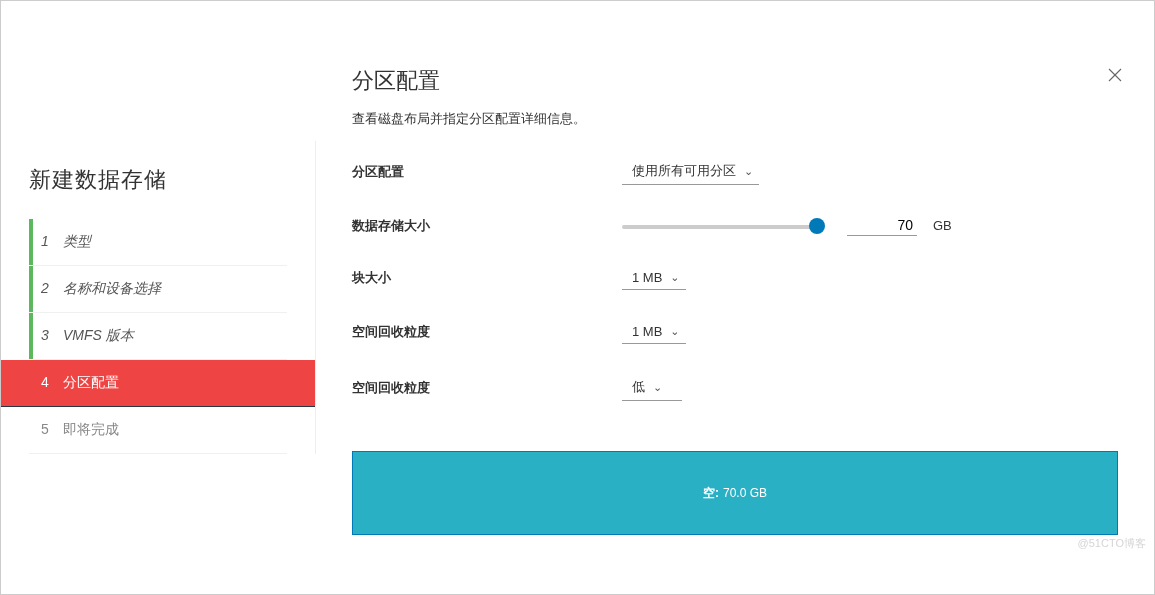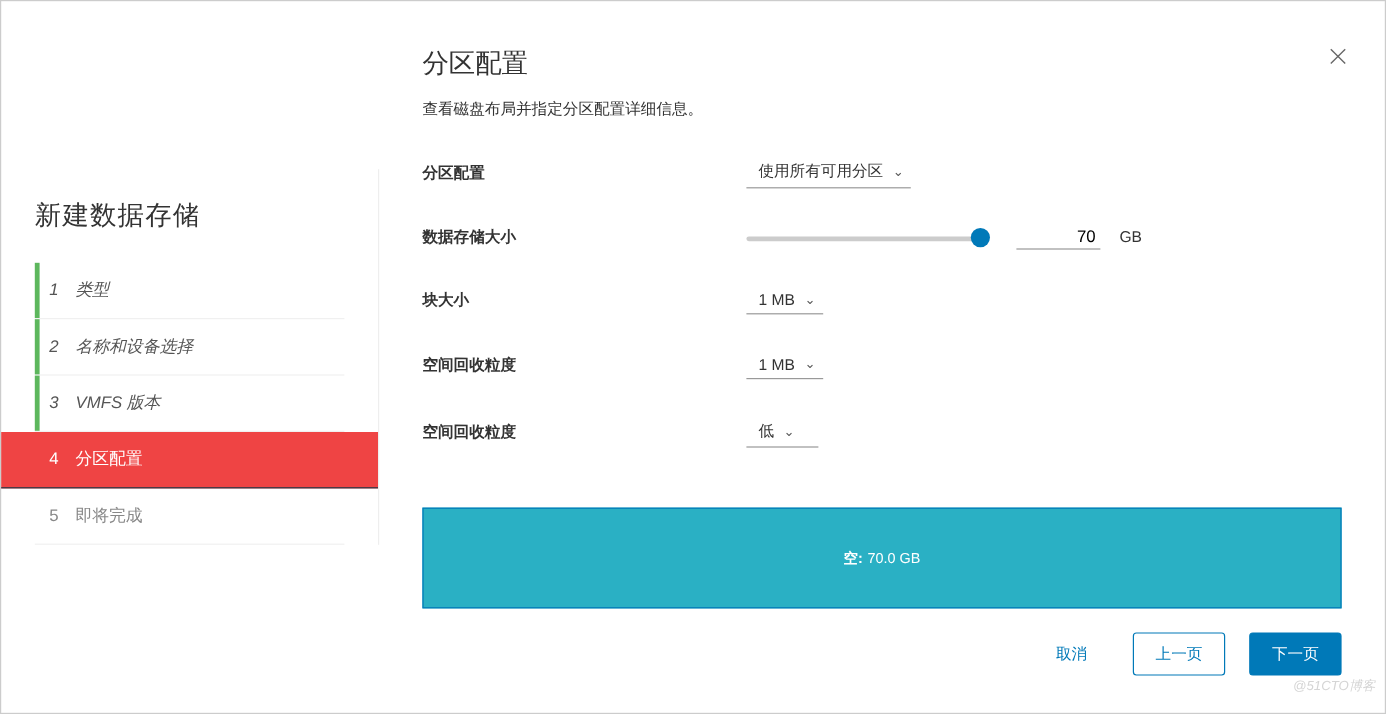--- a/index.html
+++ b/index.html
@@ -31,21 +31,21 @@
   .slider-thumb { position: absolute; top: 2px; right: -8px; width: 16px; height: 16px; background: #0079b8; border-radius: 50%; cursor: grab; }
   .size-input { border: none; border-bottom: 1px solid #999; width: 70px; text-align: right; font-size: 14px; padding: 2px 4px; outline: none; }
   .size-unit { font-size: 13px; color: #333; margin-left: 12px; }
   .disk-block { margin-top: 20px; border: 1px solid #0079b8; height: 84px; background: #2ab0c4; display: flex; align-items: center; justify-content: center; color: #fff; font-size: 12px; }
   .disk-block .lbl { font-weight: 600; margin-right: 4px; }
   .footer { margin-top: auto; display: flex; justify-content: flex-end; align-items: center; gap: 20px; padding-top: 20px; }
   .btn { font-size: 13px; padding: 8px 18px; border: 1px solid transparent; cursor: pointer; border-radius: 3px; background: none; }
   .btn-link { color: #0079b8; border: none; background: none; }
   .btn-outline { color: #0079b8; border-color: #0079b8; background: #fff; }
   .btn-primary { color: #fff; background: #0079b8; border-color: #0079b8; }
-  .watermark { position: absolute; right: 8px; bottom: 4px; font-size: 11px; color: #d5d5d5; pointer-events: none; font-style: italic; }
+  .watermark { position: absolute; right: 8px; bottom: 4px; font-size: 11px; color: #d5d5d5; pointer-events: none; }
 </style>
 </head>
 <body>
 
 <div class="dialog">
 
   <div class="sidebar">
     <div class="sidebar-title">新建数据存储</div>
     <ul class="steps">
       <li class="step done">
@@ -134,22 +134,17 @@
           <span class="chev">⌄</span>
         </div>
       </div>
     </div>
 
     <div class="disk-block">
       <span class="lbl">空:</span>
       <span>70.0 GB</span>
     </div>
 
-    <div class="footer">
-      <button class="btn btn-link">取消</button>
-      <button class="btn btn-outline">上一页</button>
-      <button class="btn btn-primary">下一页</button>
-    </div>
 
     <div class="watermark">@51CTO博客</div>
   </div>
 
 </div>
 
 </body></html>

